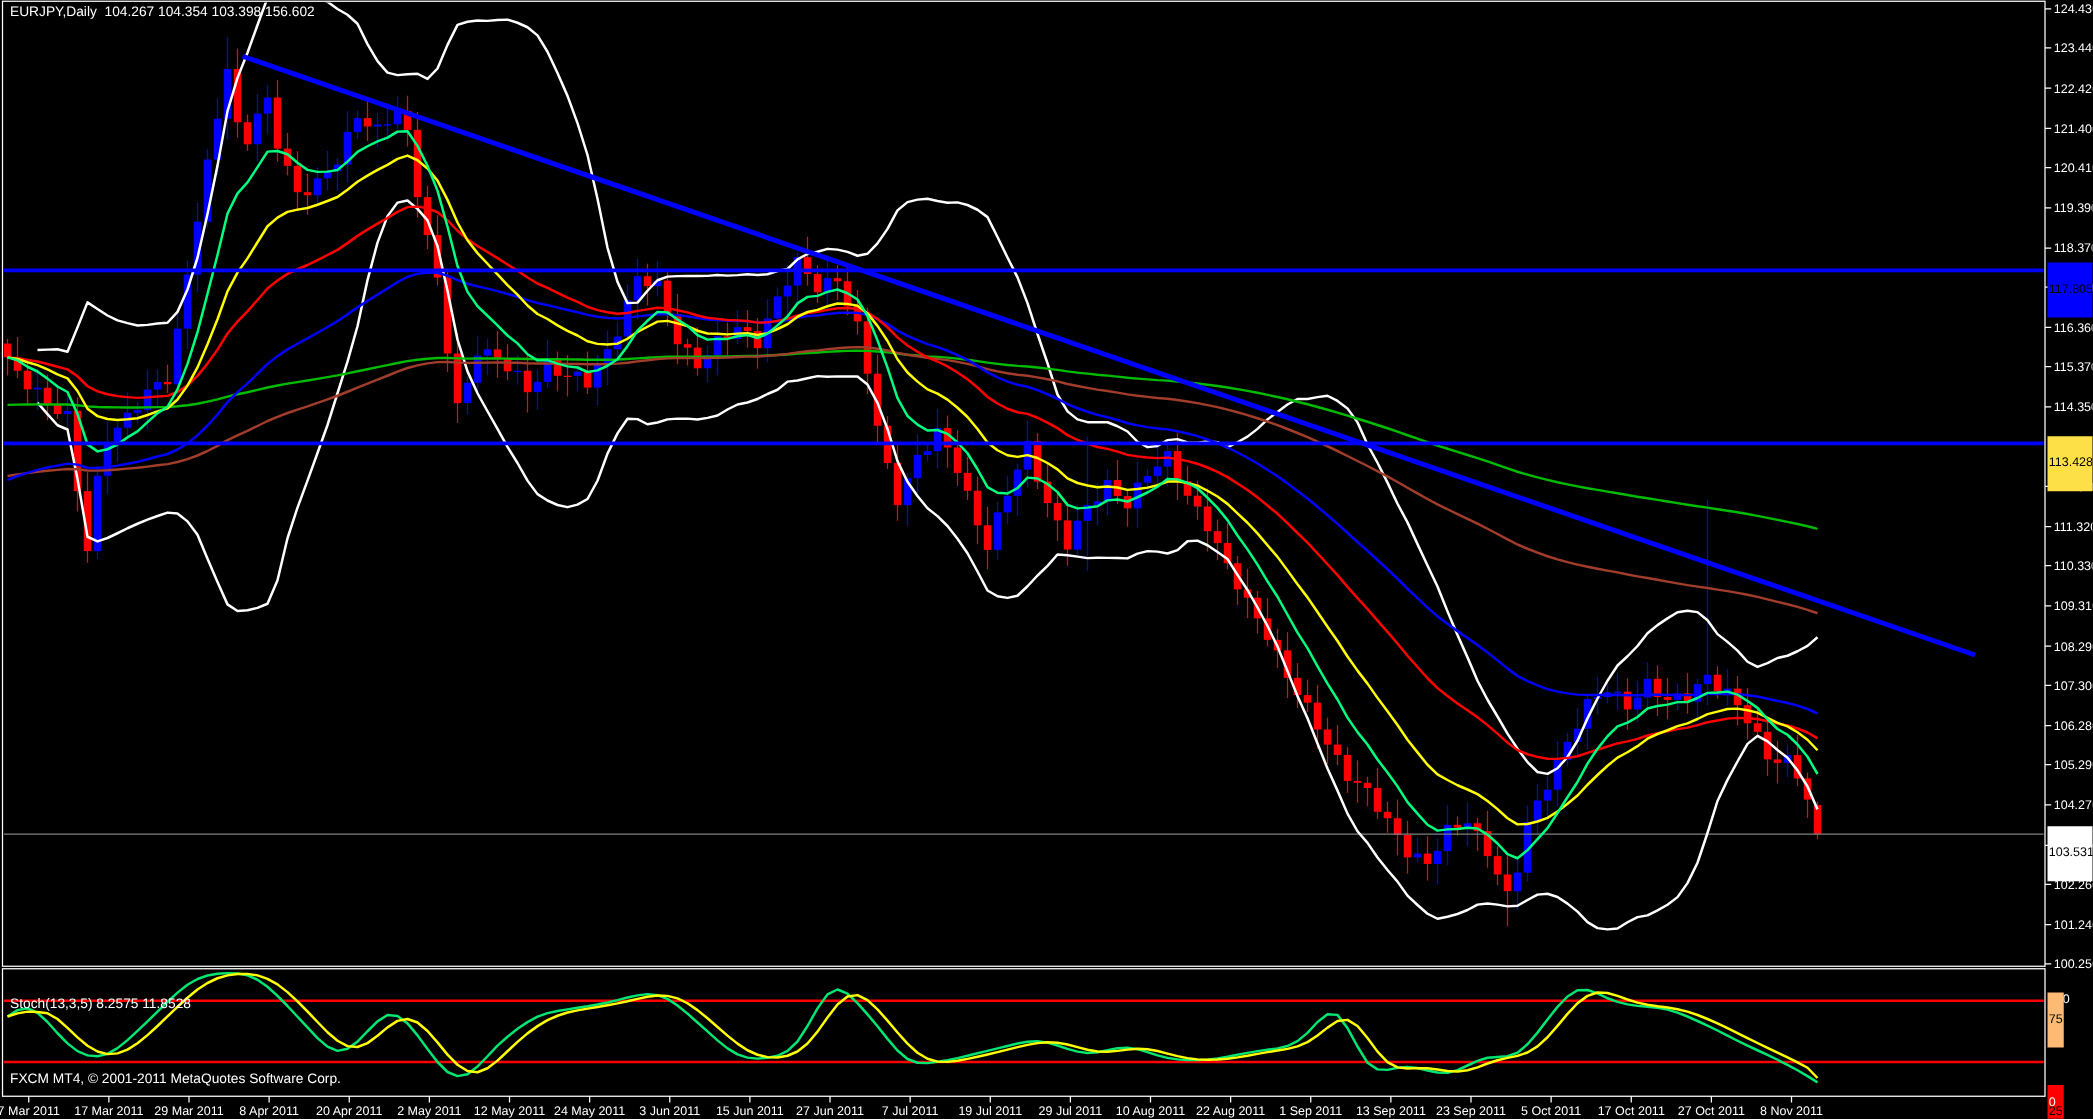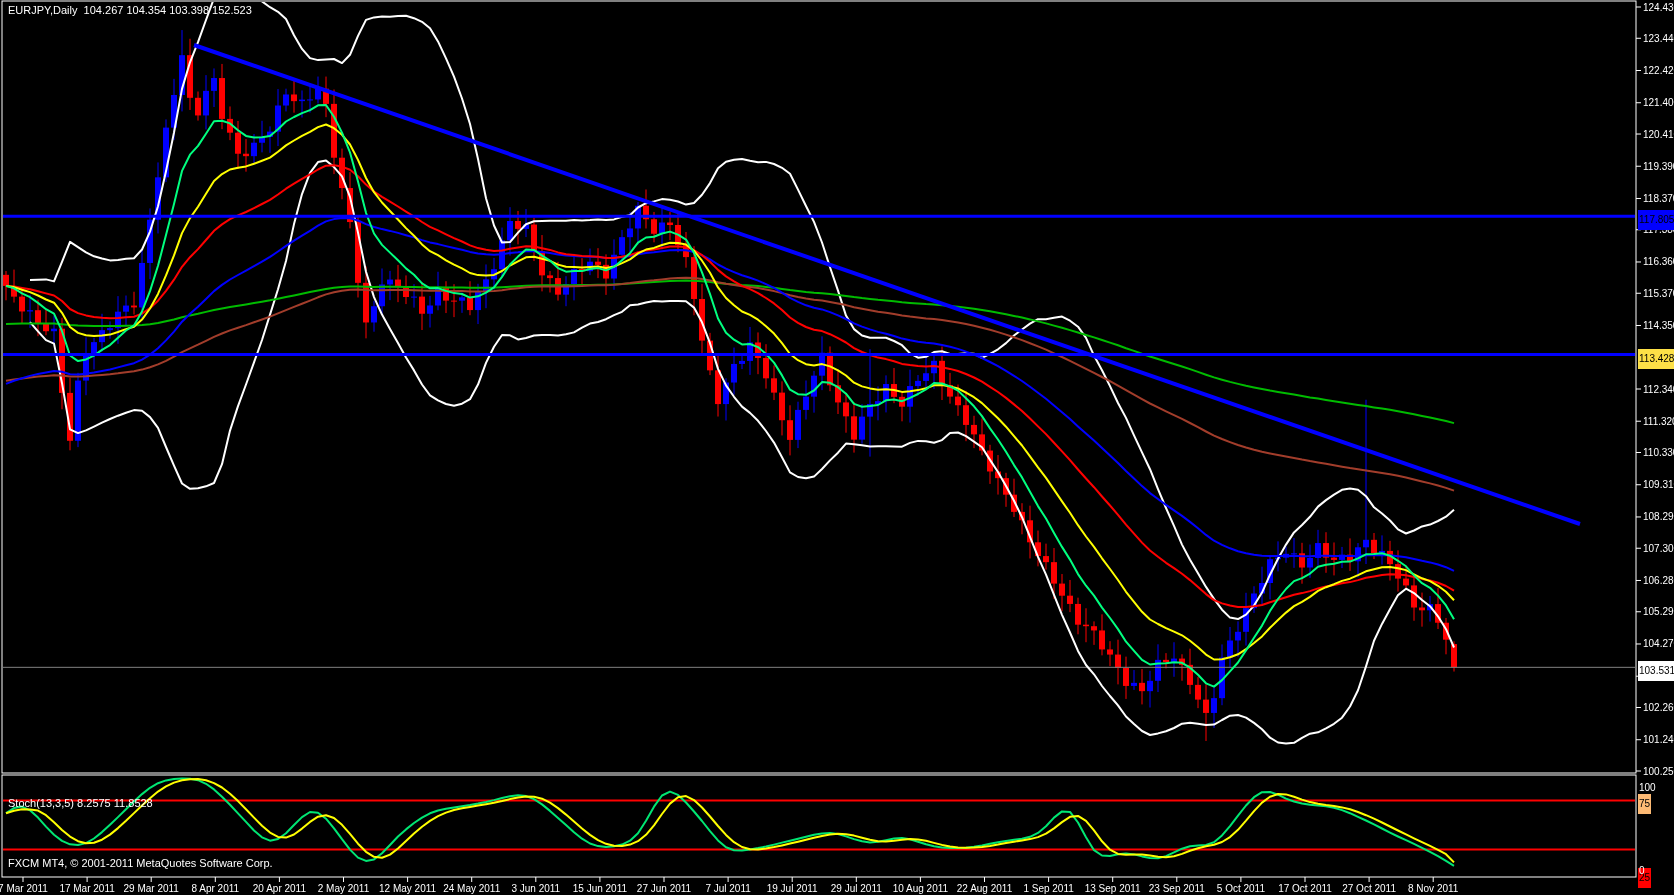--- a/index.html
+++ b/index.html
@@ -1,21 +1,21 @@
 <!DOCTYPE html>
 <html><head>
 <meta charset="utf-8">
 <style>
   html,body{margin:0;padding:0;background:#000;}
   body{width:1674px;height:895px;position:relative;overflow:hidden;
        font-family:"Liberation Sans", sans-serif;}
   #chart-svg{position:absolute;left:0;top:0;}
   .overlay{position:absolute;color:#fff;font-size:11px;white-space:pre;}
   .tag{position:absolute;left:1638px;font-size:10px;line-height:12px;height:12px;
-       padding:4px 1px;white-space:nowrap;}
+       padding:16px 1px;white-space:nowrap;}
 </style>
 </head>
 <body>
 
 <svg id="chart-svg" width="1674" height="895">
     <defs>
       <clipPath id="mainclip">
         <rect x="3" y="2" width="1632" height="770"></rect>
       </clipPath>
     </defs>
@@ -494,21 +494,21 @@
     <line x1="1240.8999999999999" y1="877" x2="1240.8999999999999" y2="882" stroke="#ffffff" stroke-width="1"></line>
     <text x="1240.8999999999999" y="892" fill="#ffffff" font-size="10" text-anchor="middle" font-family="Liberation Sans, sans-serif">5 Oct 2011</text>
     <line x1="1305" y1="877" x2="1305" y2="882" stroke="#ffffff" stroke-width="1"></line>
     <text x="1305" y="892" fill="#ffffff" font-size="10" text-anchor="middle" font-family="Liberation Sans, sans-serif">17 Oct 2011</text>
     <line x1="1369.1" y1="877" x2="1369.1" y2="882" stroke="#ffffff" stroke-width="1"></line>
     <text x="1369.1" y="892" fill="#ffffff" font-size="10" text-anchor="middle" font-family="Liberation Sans, sans-serif">27 Oct 2011</text>
     <line x1="1433.1999999999998" y1="877" x2="1433.1999999999998" y2="882" stroke="#ffffff" stroke-width="1"></line>
     <text x="1433.1999999999998" y="892" fill="#ffffff" font-size="10" text-anchor="middle" font-family="Liberation Sans, sans-serif">8 Nov 2011</text>
   </svg>
 
-<div class="overlay" style="left:8px;top:4px;">EURJPY,Daily  104.267 104.354 103.398 152.523</div>
+<div class="overlay" style="left:8px;top:4px;">EURJPY,Daily  104.267 104.354 103.398 156.602</div>
 <div class="overlay" style="left:8px;top:779px;margin-top:18px;">Stoch(13,3,5) 8.2575 11.8528</div>
 <div class="overlay" style="left:8px;top:857px;text-align:right;">FXCM MT4, © 2001-2011 MetaQuotes Software Corp.</div>
 <div id="tags">
     <div class="tag" style="top: 210px; background: rgb(0, 0, 255); color: rgb(0, 0, 0);">117.805</div>
     <div class="tag" style="top: 349px; background: #fde047; color: rgb(0, 0, 0);">113.428</div>
     <div class="tag" style="top: 661px; background: rgb(255, 255, 255); color: rgb(0, 0, 0);">103.531</div>
     <div class="tag" style="top: 778px; background: transparent; color: rgb(255, 255, 255); text-align: right;">100</div>
     <div class="tag" style="top: 794px; background: #fdba74; color: rgb(0, 0, 0);">75</div>
     <div class="tag" style="top: 868px; background: rgb(255, 0, 0); color: rgb(0, 0, 0);">25</div>
     <div class="tag" style="top: 861px; background: transparent; color: rgb(255, 255, 255);">0</div>

